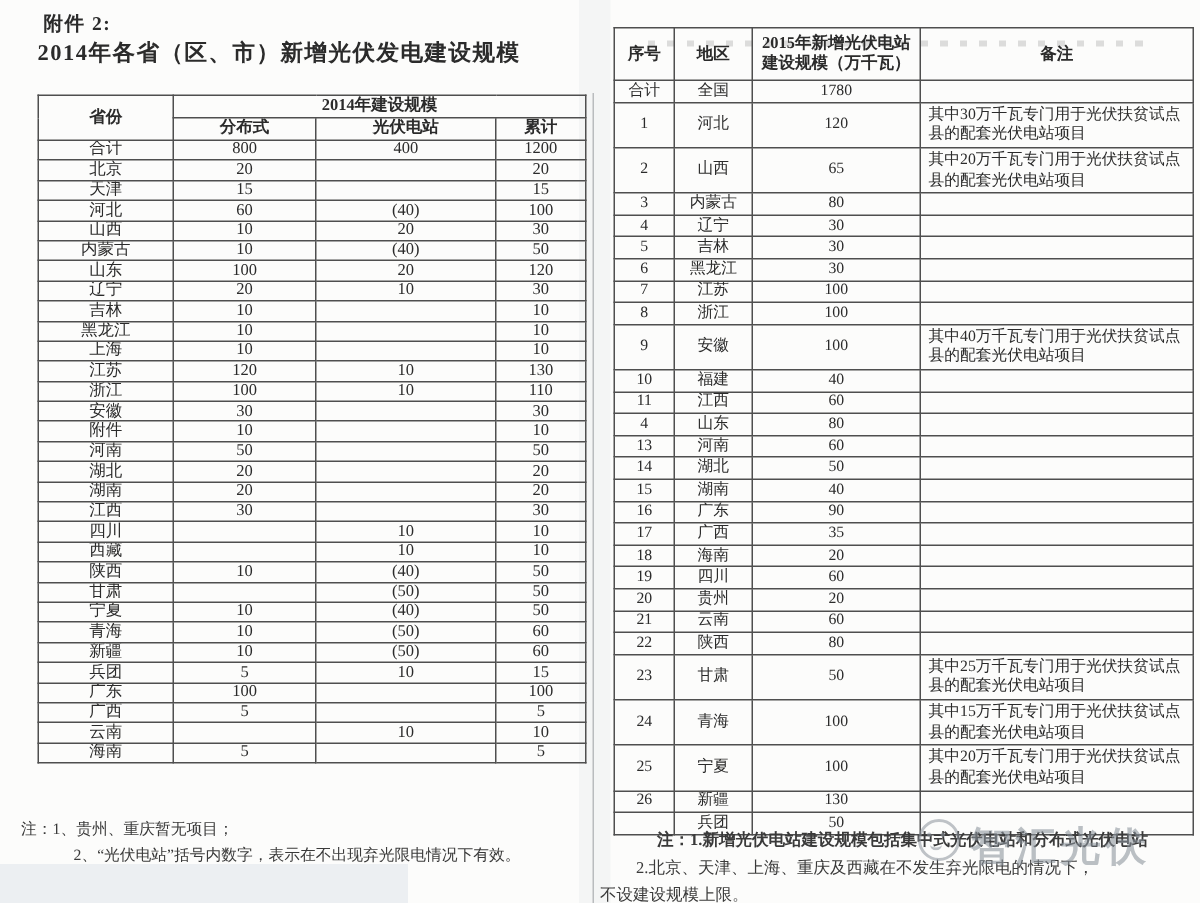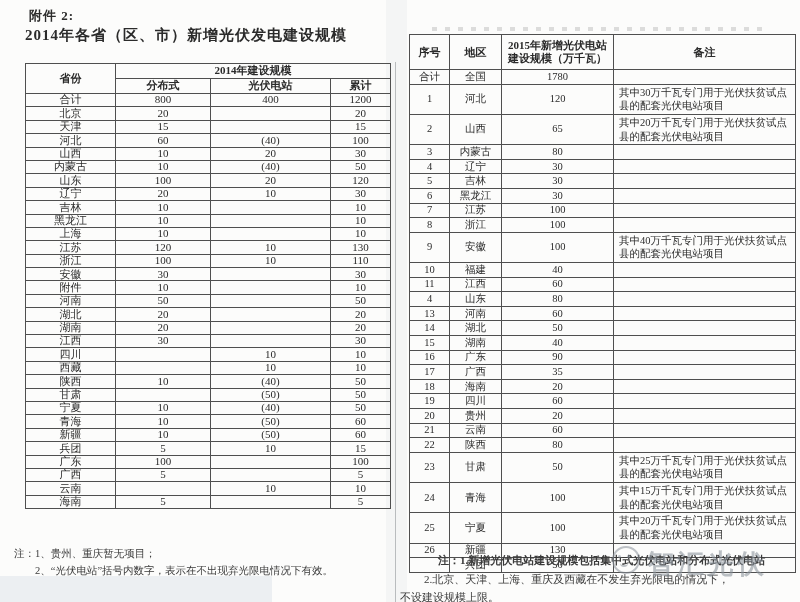--- a/index.html
+++ b/index.html
@@ -7,31 +7,31 @@
   .page{position:relative;width:800px;height:602px;background:#fcfcfb;overflow:hidden;color:#2b2b2b;}
 
   
   .attachment{position:absolute;left:13px;top:7px;font-size:13px;font-weight:bold;letter-spacing:1px;padding-left:16px;}
   .left-title{position:absolute;left:25px;top:26px;width:365px;font-size:15px;font-weight:bold;letter-spacing:1px;}
   table{border-collapse:collapse;}
   .tbl-left{position:absolute;left:25px;top:63px;width:365px;table-layout:fixed;}
   .tbl-left th,.tbl-left td{border:1px solid #4f4f4f;font-size:11px;text-align:center;padding:0 2px;height:12.4px;line-height:1.05;font-weight:normal;overflow:hidden;white-space:nowrap;}
   .tbl-left th{font-weight:bold;height:14px;}
   .left-notes{position:absolute;left:14px;top:545px;font-size:10.5px;line-height:1.65;color:#3a3a3a;}
-  .left-notes .n2{margin-left:21px;}
+  .left-notes .n2{margin-left:35px;}
   .left-bottom-tint{position:absolute;left:0;top:576px;width:272px;height:26px;background:#eceff2;}
 
   
   .gutter{position:absolute;left:386px;top:0;width:21px;height:602px;background:#f4f5f5;}
   .gutter-line{position:absolute;left:395px;top:62px;width:1px;height:540px;background:#b9bcbe;}
 
   
   .scan-smudge{position:absolute;left:432px;top:27px;width:330px;height:4px;opacity:.5;
     background:repeating-linear-gradient(90deg,rgba(110,110,110,.45) 0 5px,transparent 5px 13px);}
-  .tbl-right{position:absolute;left:409px;top:34px;width:386px;table-layout:fixed;}
+  .tbl-right{position:absolute;left:409px;top:18px;width:386px;table-layout:fixed;}
   .tbl-right th,.tbl-right td{border:1px solid #4f4f4f;font-size:10.5px;text-align:center;padding:0 2px;height:11.6px;line-height:1.15;font-weight:normal;overflow:hidden;}
   .tbl-right th{font-weight:bold;font-size:11px;height:34px;}
   .tbl-right td.remark{text-align:left;padding:1px 5px;line-height:1.3;white-space:normal;}
   .pre{white-space:pre-line;}
   .right-notes{position:absolute;left:400px;top:551px;width:398px;font-size:11px;line-height:1.7;color:#3a3a3a;}
   .right-notes .n1{margin-left:38px;font-weight:bold;}
   .right-notes .n2{margin-left:24px;}
   .right-notes .n3{margin-left:0;}
 
   

